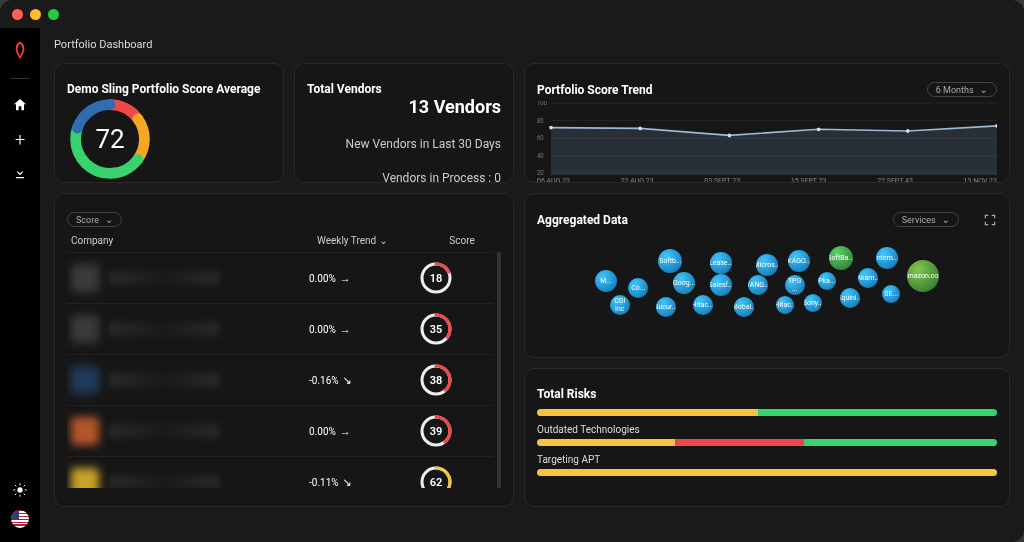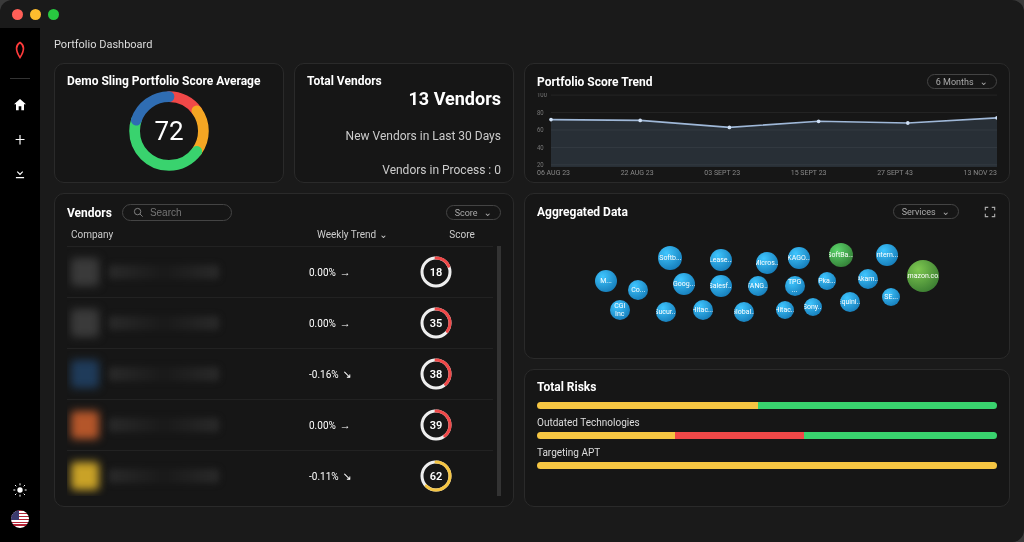--- a/index.html
+++ b/index.html
@@ -17,24 +17,24 @@
 .flag { width: 18px; height: 18px; border-radius: 50%; background: linear-gradient(to bottom, #b22234 0 8%, #fff 8% 16%, #b22234 16% 24%, #fff 24% 32%, #b22234 32% 40%, #fff 40% 48%, #b22234 48% 56%, #fff 56% 64%, #b22234 64% 72%, #fff 72% 80%, #b22234 80% 88%, #fff 88% 100%); position: relative; overflow: hidden; }
 .flag::before { content: ""; position: absolute; top: 0; left: 0; width: 45%; height: 54%; background: #3c3b6e; }
 .main { flex: 1; padding: 10px 14px 14px 14px; overflow: hidden; min-width: 0; }
 .header { display: flex; align-items: center; justify-content: space-between; margin-bottom: 12px; }
 .header-left { display: flex; align-items: center; gap: 14px; }
 .welcome { color: #fff; font-size: 22px; font-weight: 700; }
 .dropdown { background: #1a1a1a; border: 1px solid #444; color: #ccc; font-size: 11px; padding: 4px 10px; border-radius: 14px; display: flex; align-items: center; gap: 14px; cursor: pointer; }
 .dropdown::after { content: "▾"; font-size: 10px; color: #aaa; }
 .crumb { color: #ddd; font-size: 11px; }
 .grid { display: grid; grid-template-columns: 230px 220px 1fr; grid-template-rows: 120px 1fr; gap: 10px; height: calc(100% - 46px); }
-.card { background: #161616; border: 1px solid #2a2a2a; border-radius: 10px; padding: 10px 12px; color: #fff; overflow: hidden; display: flex; flex-direction: column; }
+.card { background: #161616; border: 1px solid #2a2a2a; border-radius: 10px; padding: 18px 12px; color: #fff; overflow: hidden; display: flex; flex-direction: column; }
 .card-title { font-size: 12px; font-weight: 700; color: #fff; }
 
-.gauge-wrap { flex: 1; display: flex; align-items: center; justify-content: center; }
+.gauge-wrap { flex: 1; display: flex; align-items: center; justify-content: flex-start; }
 .gauge { position: relative; width: 86px; height: 86px; }
 .gauge svg { width: 100%; height: 100%; transform: rotate(-90deg); }
 .gauge .score { position: absolute; inset: 0; display: flex; align-items: center; justify-content: center; font-size: 26px; font-weight: 400; color: #fff; }
 
 .tv-body { flex: 1; display: flex; flex-direction: column; align-items: flex-end; justify-content: center; gap: 20px; }
 .tv-big { font-size: 18px; font-weight: 700; }
 .tv-sub { font-size: 12px; color: #ccc; }
 
 .trend-card { grid-column: 3; }
 .trend-head { display: flex; justify-content: space-between; align-items: center; }
@@ -185,30 +185,20 @@
               <span>22 AUG 23</span>
               <span>03 SEPT 23</span>
               <span>15 SEPT 23</span>
               <span>27 SEPT 43</span>
               <span>13 NOV 23</span>
             </div>
         </div>
 
         <div class="card vendors-card">
           <div class="vendors-head">
-            <div class="vh-left">
-              <div class="card-title">Vendors</div>
-              <div class="search-box">
-                <svg width="11" height="11" viewBox="0 0 24 24" fill="none" stroke="#888" stroke-width="2">
-                    <circle cx="10" cy="10" r="7"></circle>
-                    <line x1="21" y1="21" x2="15" y2="15"></line>
-                  </svg>
-                <input placeholder="Search" style="">
-              </div>
-            </div>
             <div class="mini-select">
                 <span>Score</span>
               </div>
           </div>
           <div class="vendors-cols">
             <div>Company</div>
             <div class="wt">
                 <span>Weekly Trend</span>
                 <span>⌄</span>
               </div>

